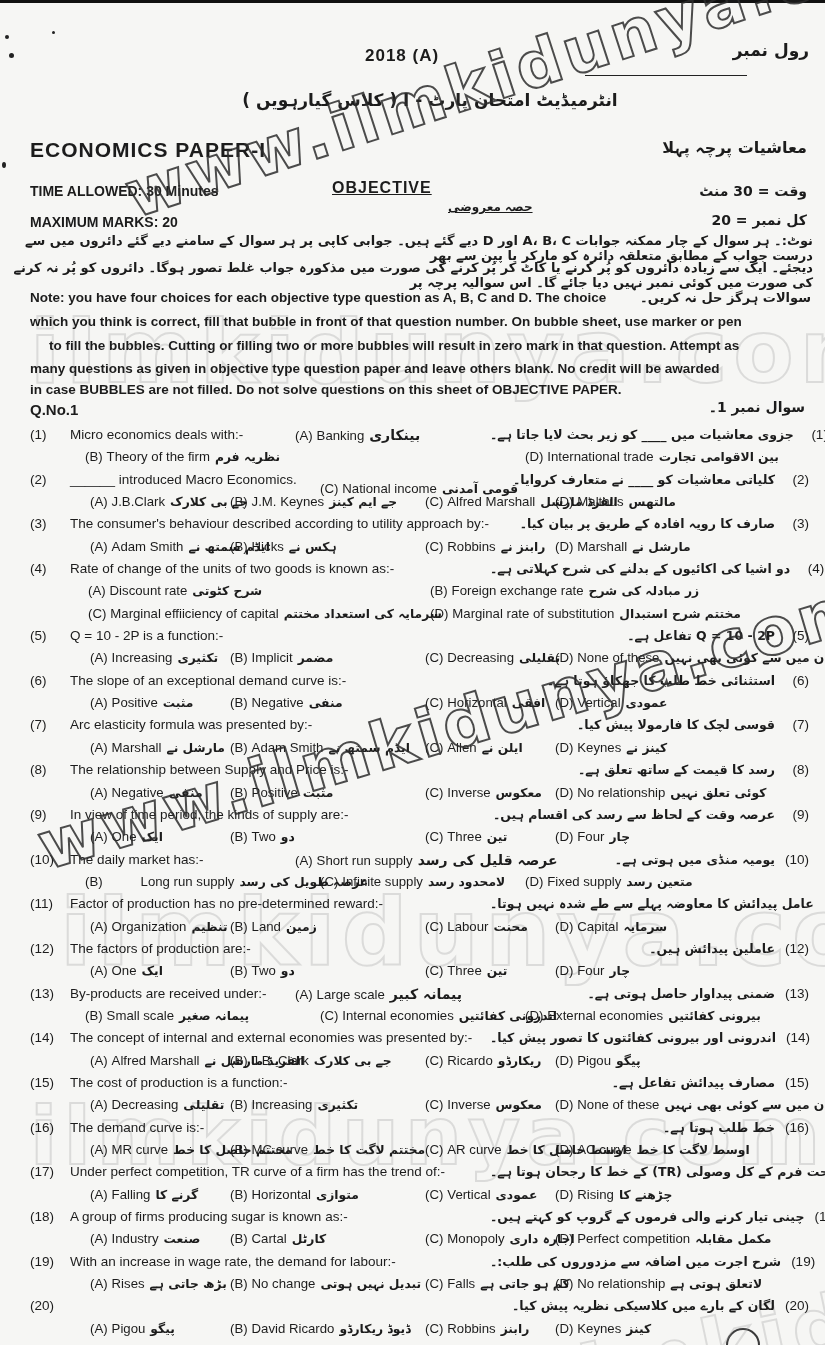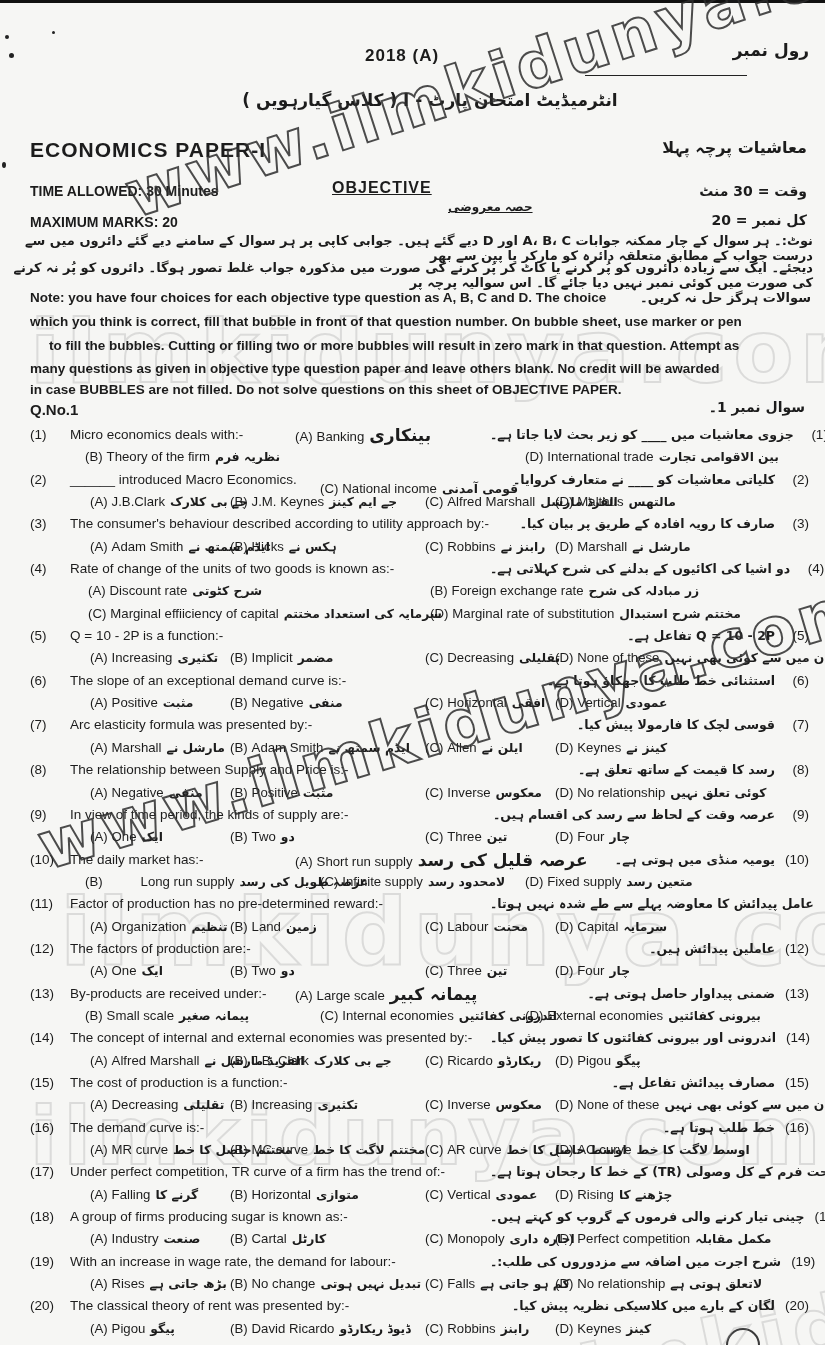--- a/index.html
+++ b/index.html
@@ -50,21 +50,21 @@
   .q-left{flex:0 0 460px;display:flex;position:relative;white-space:nowrap;}
   .qnum{flex:0 0 40px;font-size:13.5px;}
   .qtext{font-size:13.5px;}
   .q-right{flex:1;display:flex;justify-content:flex-end;align-items:baseline;white-space:nowrap;}
   .rur{font-size:12.5px;font-weight:bold;}
   .rnum{flex:0 0 50px;text-align:right;padding-right:16px;font-size:13.5px;box-sizing:border-box;}
   .optrow{position:relative;height:22.35px;line-height:22.35px;width:795px;}
   .opt{position:absolute;white-space:nowrap;font-size:13.2px;}
   .opt .our{font-size:12.3px;font-weight:bold;margin-left:5px;}
   .inline-opt{position:absolute;left:265px;top:0;white-space:nowrap;font-size:13.2px;}
-  .inline-opt .our{font-size:17px;font-weight:bold;margin-left:5px;}
+  .inline-opt .our{font-size:14px;font-weight:bold;margin-left:5px;}
 </style>
 </head>
 <body>
 
 <div class="page">
 
   <div class="abs topstrip"></div>
   <div class="abs speck" style="left:5px;top:35px;width:4px;height:4px;"></div>
   <div class="abs speck" style="left:9px;top:53px;width:5px;height:5px;"></div>
   <div class="abs speck" style="left:52px;top:31px;width:3px;height:3px;"></div>
@@ -442,21 +442,20 @@
           <span class="opt" style="left: 60px;"><span class="oen en">(A)</span><span class="oen en" style="margin-left: 4px;">Rises</span><span class="our ur">بڑھ جاتی ہے</span></span>
           <span class="opt" style="left: 200px;"><span class="oen en">(B)</span><span class="oen en" style="margin-left: 4px;">No change</span><span class="our ur">تبدیل نہیں ہوتی</span></span>
           <span class="opt" style="left: 395px;"><span class="oen en">(C)</span><span class="oen en" style="margin-left: 4px;">Falls</span><span class="our ur">کم ہو جاتی ہے</span></span>
           <span class="opt" style="left: 525px;"><span class="oen en">(D)</span><span class="oen en" style="margin-left: 4px;">No relationship</span><span class="our ur">لاتعلق ہوتی ہے</span></span>
         </div>
       </div>
       <div class="q">
         <div class="qrow">
           <div class="q-left">
             <span class="qnum en">(20)</span>
-            <span class="qtext en">The classical theory of rent was presented by:-</span>
           </div>
           <div class="q-right">
             <span class="rur ur">لگان کے بارے میں کلاسیکی نظریہ پیش کیا۔</span>
             <span class="rnum en">(20)</span>
           </div>
         </div>
         <div class="optrow">
           <span class="opt" style="left: 60px;"><span class="oen en">(A)</span><span class="oen en" style="margin-left: 4px;">Pigou</span><span class="our ur">پیگو</span></span>
           <span class="opt" style="left: 200px;"><span class="oen en">(B)</span><span class="oen en" style="margin-left: 4px;">David Ricardo</span><span class="our ur">ڈیوڈ ریکارڈو</span></span>
           <span class="opt" style="left: 395px;"><span class="oen en">(C)</span><span class="oen en" style="margin-left: 4px;">Robbins</span><span class="our ur">رابنز</span></span>

